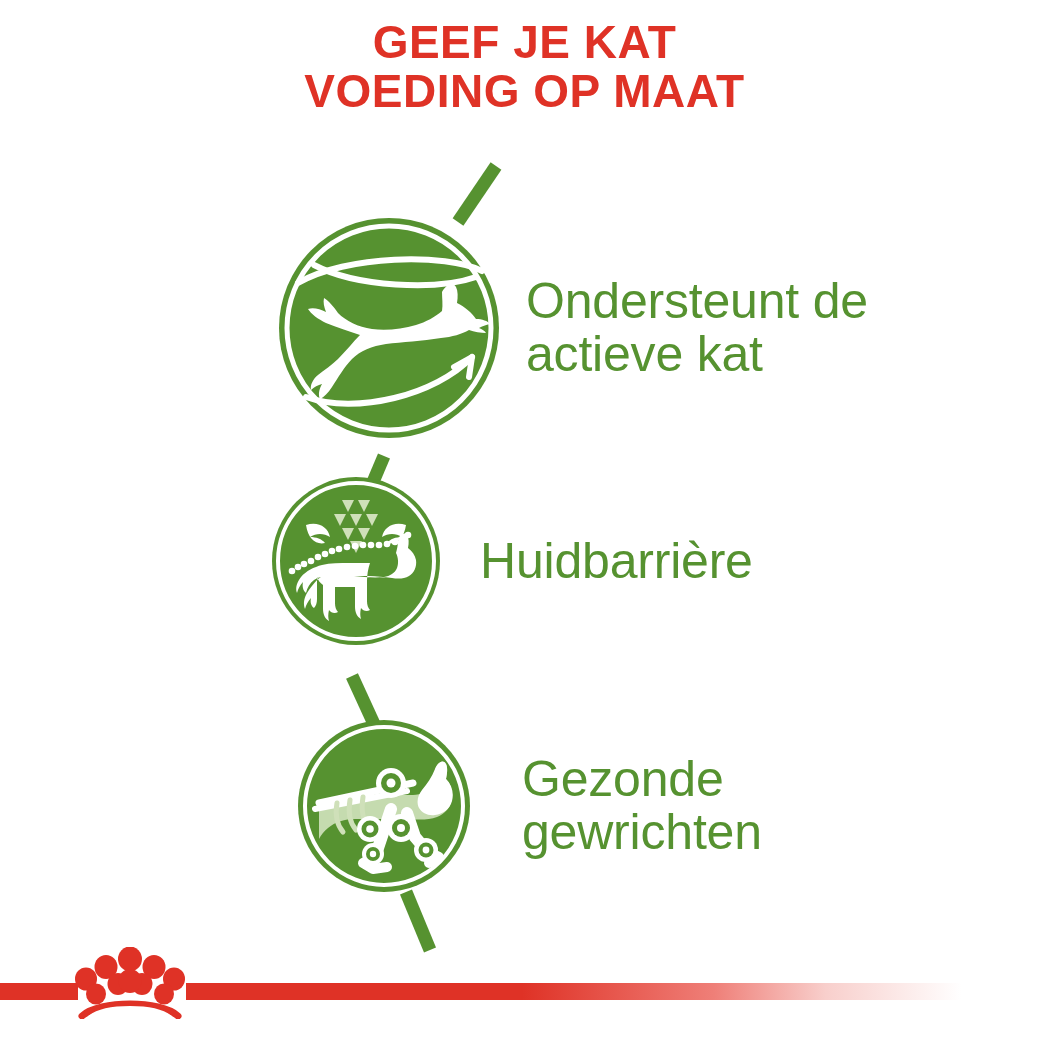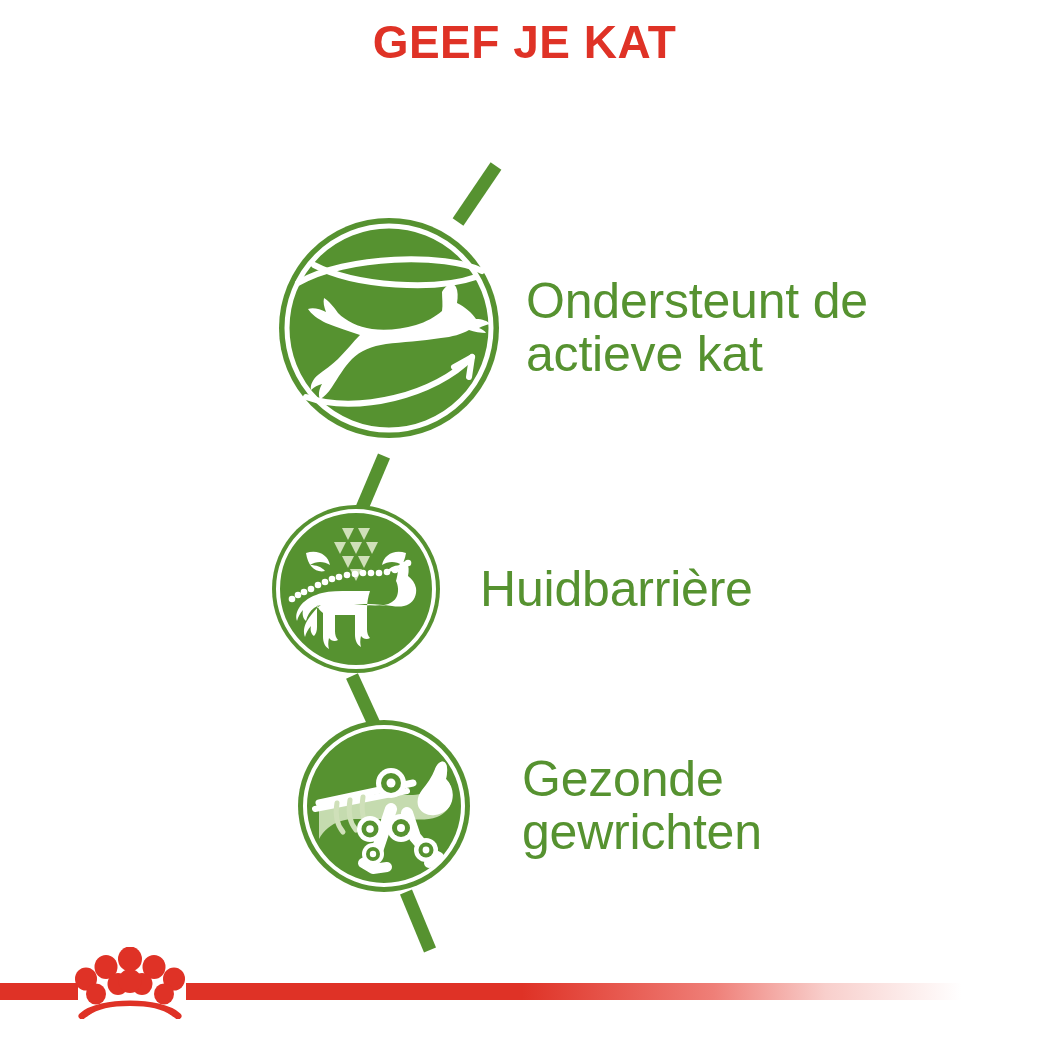--- a/index.html
+++ b/index.html
@@ -48,21 +48,21 @@
     font-size:49px;
     line-height:1.06;
     font-weight:400;
     letter-spacing:-0.2px;
     white-space:pre-line;
   }
 
   #benefit-1 { left:276px; top:215px; }
   #benefit-1 .benefit-label { margin-left:24px; font-size:50px; }
 
-  #benefit-2 { left:270px; top:503px;justify-content:flex-end; }
+  #benefit-2 { left:270px; top:475px;justify-content:flex-end; }
   #benefit-2 .benefit-label { margin-left:38px; font-size:50px; }
 
   #benefit-3 { left:295px; top:717px;gap:12px; }
   #benefit-3 .benefit-label { margin-left:37px; font-size:50px; }
 
   
   .connector { position:absolute; }
 
   
   #footer {
@@ -88,20 +88,21 @@
     width:116px; height:72px;
   }
 </style>
 </head>
 <body>
 
 <div id="page">
 
   <div id="headline">
     <span class="hl-line hl-line-1">GEEF JE KAT</span>
+    <span class="hl-line hl-line-2">VOEDING OP MAAT</span>
   </div>
 
   <svg class="connector" style="left:448px; top:160px;" width="60" height="70" viewBox="0 0 60 70">
     <line x1="48" y1="6" x2="10" y2="62" stroke="#569230" stroke-width="13" stroke-linecap="butt"></line>
   </svg>
 
   <svg class="connector" style="left:346px; top:452px;" width="50" height="62" viewBox="0 0 50 62">
     <line x1="38" y1="4" x2="16" y2="56" stroke="#569230" stroke-width="13" stroke-linecap="butt"></line>
   </svg>
 

